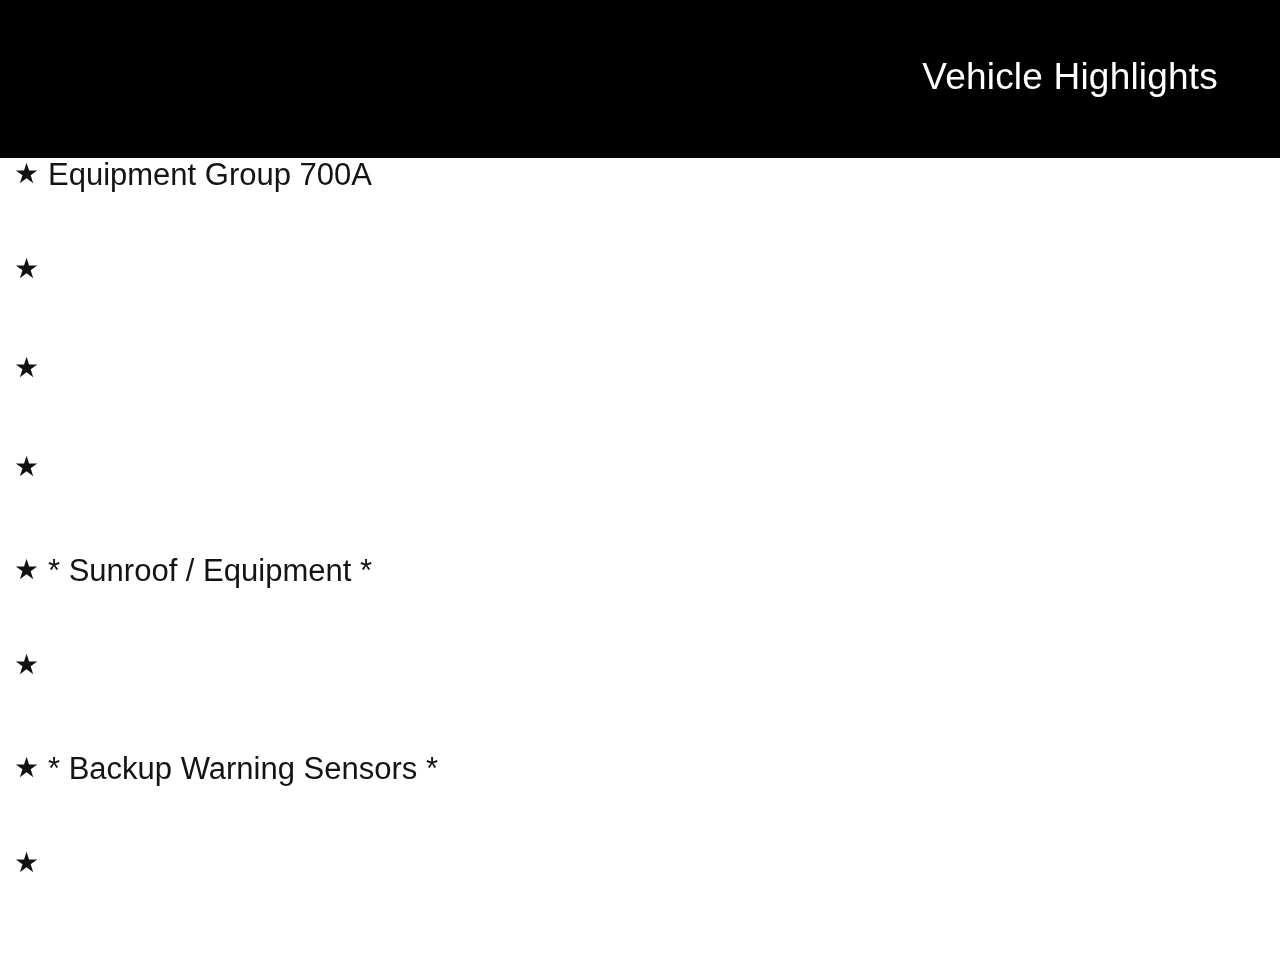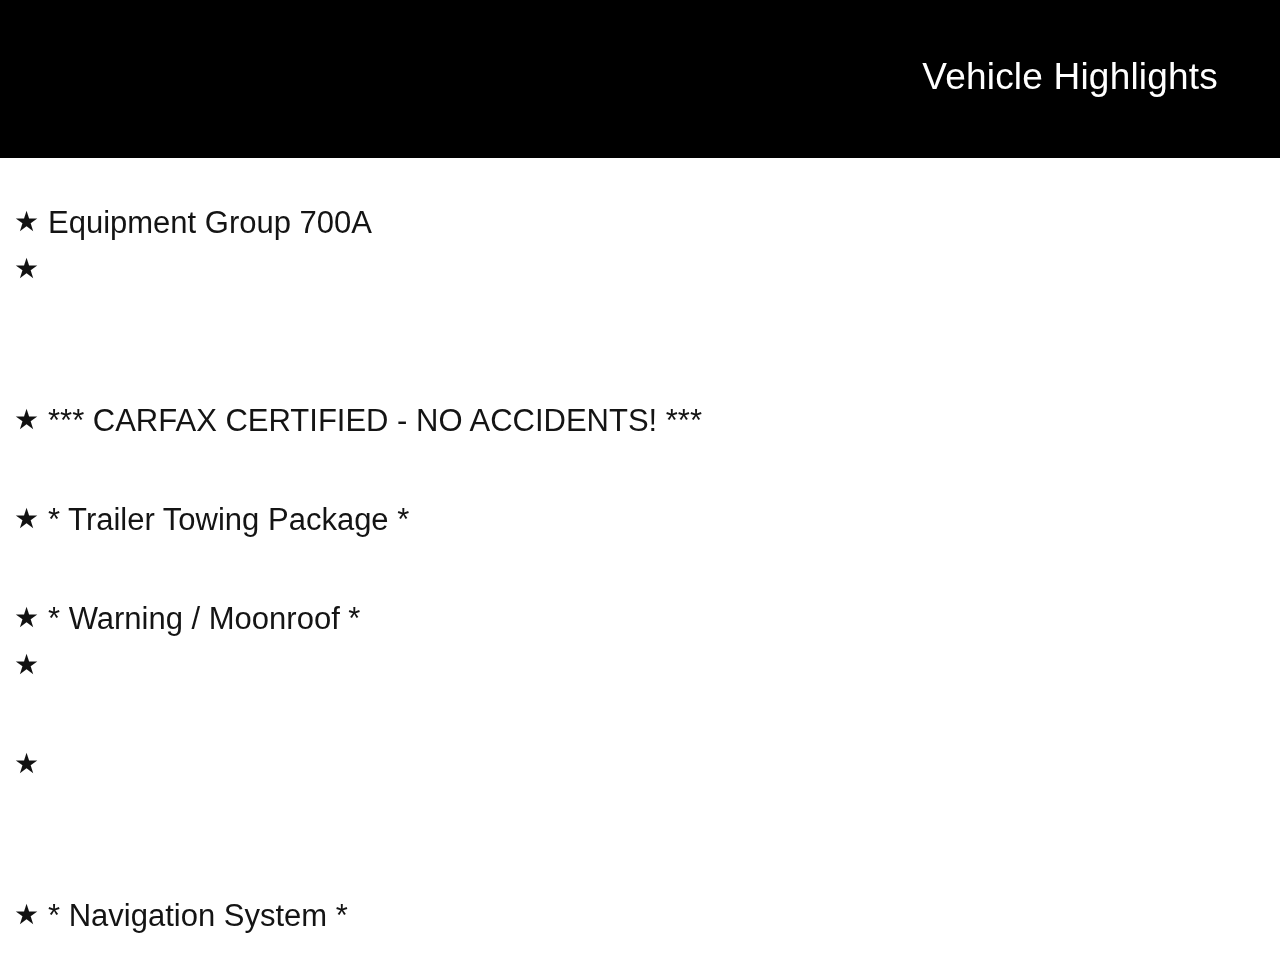--- a/index.html
+++ b/index.html
@@ -63,21 +63,20 @@
     width: 34px;
     text-align: left;
     transform: translateY(-2px);
   }
   .hl-text {
     flex: 1 1 auto;
     font-size: 31px;
     line-height: 1.1;
     color: #141414;
     white-space: nowrap;
-    margin-top: 48px;
   }
 </style>
 </head>
 <body>
 
 <div class="page">
 
   <div class="header-bar">
     <div class="header-title">Vehicle Highlights</div>
   </div>
@@ -88,41 +87,39 @@
       <span class="hl-bullet">★</span>
       <span class="hl-text">Equipment Group 700A</span>
     </li>
 
     <li class="hl-item">
       <span class="hl-bullet">★</span>
     </li>
 
     <li class="hl-item">
       <span class="hl-bullet">★</span>
-      <span class="hl-text">*** CARFAX CERTIFIED - NO ACCIDENTS! ***</span>
-    </li>
-
-    <li class="hl-item">
-      <span class="hl-bullet">★</span>
-      <span class="hl-text">* Trailer Towing Package *</span>
-    </li>
-
-    <li class="hl-item">
-      <span class="hl-bullet">★</span>
-      <span class="hl-text">* Warning / Moonroof *</span>
     </li>
 
     <li class="hl-item">
       <span class="hl-bullet">★</span>
     </li>
 
     <li class="hl-item">
       <span class="hl-bullet">★</span>
+      <span class="hl-text">* Sunroof / Equipment *</span>
     </li>
 
     <li class="hl-item">
       <span class="hl-bullet">★</span>
-      <span class="hl-text">* Navigation System *</span>
+    </li>
+
+    <li class="hl-item">
+      <span class="hl-bullet">★</span>
+      <span class="hl-text">* Backup Warning Sensors *</span>
+    </li>
+
+    <li class="hl-item">
+      <span class="hl-bullet">★</span>
     </li>
 
   </ul>
 
 </div>
 
 </body></html>

